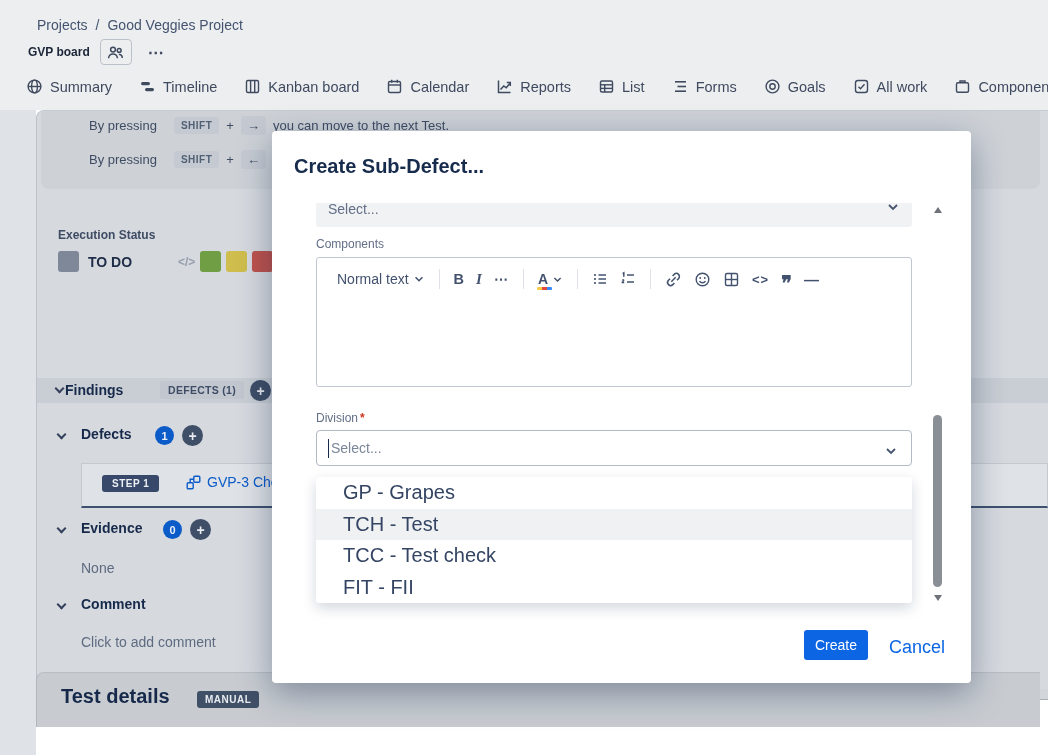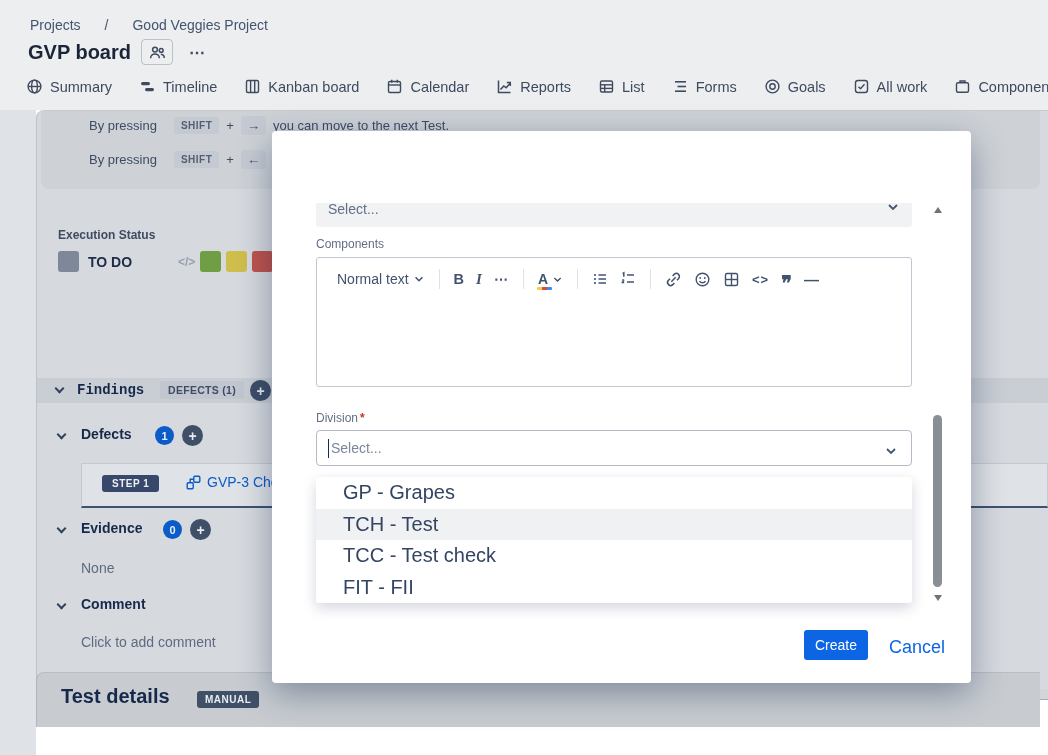--- a/index.html
+++ b/index.html
@@ -3,25 +3,25 @@
 <meta charset="utf-8">
 <style>
   * { margin:0; padding:0; box-sizing:border-box; }
   html,body { width:1048px; height:755px; overflow:hidden; background:#ffffff;
     font-family:"Liberation Sans", sans-serif; }
   .abs { position:absolute; }
   svg { display:block; }
 
   
   .header { position:absolute; left:0; top:0; width:1048px; height:110px; background:#eceef0; }
-  .breadcrumb { position:absolute; left:30px; top:17px; display:flex; gap:24px;
+  .breadcrumb { position:absolute; left:37px; top:17px; display:flex; gap:8px;
     font-size:14px; color:#44546f; }
   .bc-item { cursor:default; }
   .title-row { position:absolute; left:28px; top:39px; display:flex; align-items:center; gap:10px; }
-  .page-title { font-size:20px; font-weight:700; color:#1b2537; }
+  .page-title { font-size:12px; font-weight:700; color:#1b2537; }
   .people-btn { width:32px; height:26px; border:1px solid #bcc2cb; border-radius:4px;
     display:flex; align-items:center; justify-content:center; background:transparent; }
   .more-btn { font-size:16px; font-weight:700; color:#3f4a5f; padding:0 6px; letter-spacing:1px; }
   .tabs { position:absolute; left:26px; top:78px; display:flex; gap:27px; align-items:center;
     white-space:nowrap; }
   .tab { display:flex; align-items:center; gap:7px; font-size:14.5px; color:#3f4a5f; }
 
   
   .gutter-left { position:absolute; left:0; top:110px; width:36px; height:645px; background:#dfe2e6; }
   .card { position:absolute; left:36px; top:110px; width:1012px; height:579px;
@@ -258,21 +258,21 @@
   <div class="abs section-label" style="left:21px; top:117px;">Execution Status</div>
   <div class="abs sq" style="left:21px; top:140px; background:#7e8899;"></div>
   <div class="abs status-text" style="left:51px; top:143px;">TO DO</div>
   <div class="abs code-sm" style="left:141px; top:144px;">&lt;/&gt;</div>
   <div class="abs sq" style="left:163px; top:140px; background:#6f9e45;"></div>
   <div class="abs sq" style="left:189px; top:140px; background:#cfbd4d;"></div>
   <div class="abs sq" style="left:215px; top:140px; background:#bf534e;"></div>
 
   <div class="band" style="top:267px;">
     <div class="abs chev" style="left:19px; top:7px;"></div>
-    <div class="abs sec-title" style="left:40px; top:4px;font-family:Liberation Mono, monospace;">Findings</div>
+    <div class="abs sec-title" style="left:28px; top:4px;">Findings</div>
     <div class="abs gray-badge" style="left:123px; top:3px;">DEFECTS (1)</div>
     <div class="abs plus-circle" style="left:213px; top:2px;">+</div>
   </div>
 
   <div class="abs chev" style="left:21px; top:320px;"></div>
   <div class="abs sec-title" style="left:44px; top:315px;">Defects</div>
   <div class="abs count-badge" style="left:118px; top:315px;">1</div>
   <div class="abs plus-circle" style="left:145px; top:314px;">+</div>
 
   <div class="defect-box">
@@ -298,20 +298,21 @@
   <div class="abs muted" style="left:44px; top:523px;">Click to add comment</div>
 </div>
 
 <div class="bottom-strip"></div>
 <div class="bottom-card">
   <span class="abs bottom-title" style="left:24px; top:12px;">Test details</span>
   <span class="abs manual-badge" style="left:160px; top:18px;">MANUAL</span>
 </div>
 
 <div class="modal">
+  <div class="modal-title">Create Sub-Defect...</div>
 
   <div class="clip-select">
     <div class="clip-inner">
       <span class="ph">Select...</span>
       <span class="abs" style="right:12px; top:9px;">
         <svg width="14" height="14" viewBox="0 0 14 14" fill="none" stroke="#44546f" stroke-width="1.8">
             <path d="M3 5l4 4 4-4"></path>
           </svg>
       </span>
     </div>

